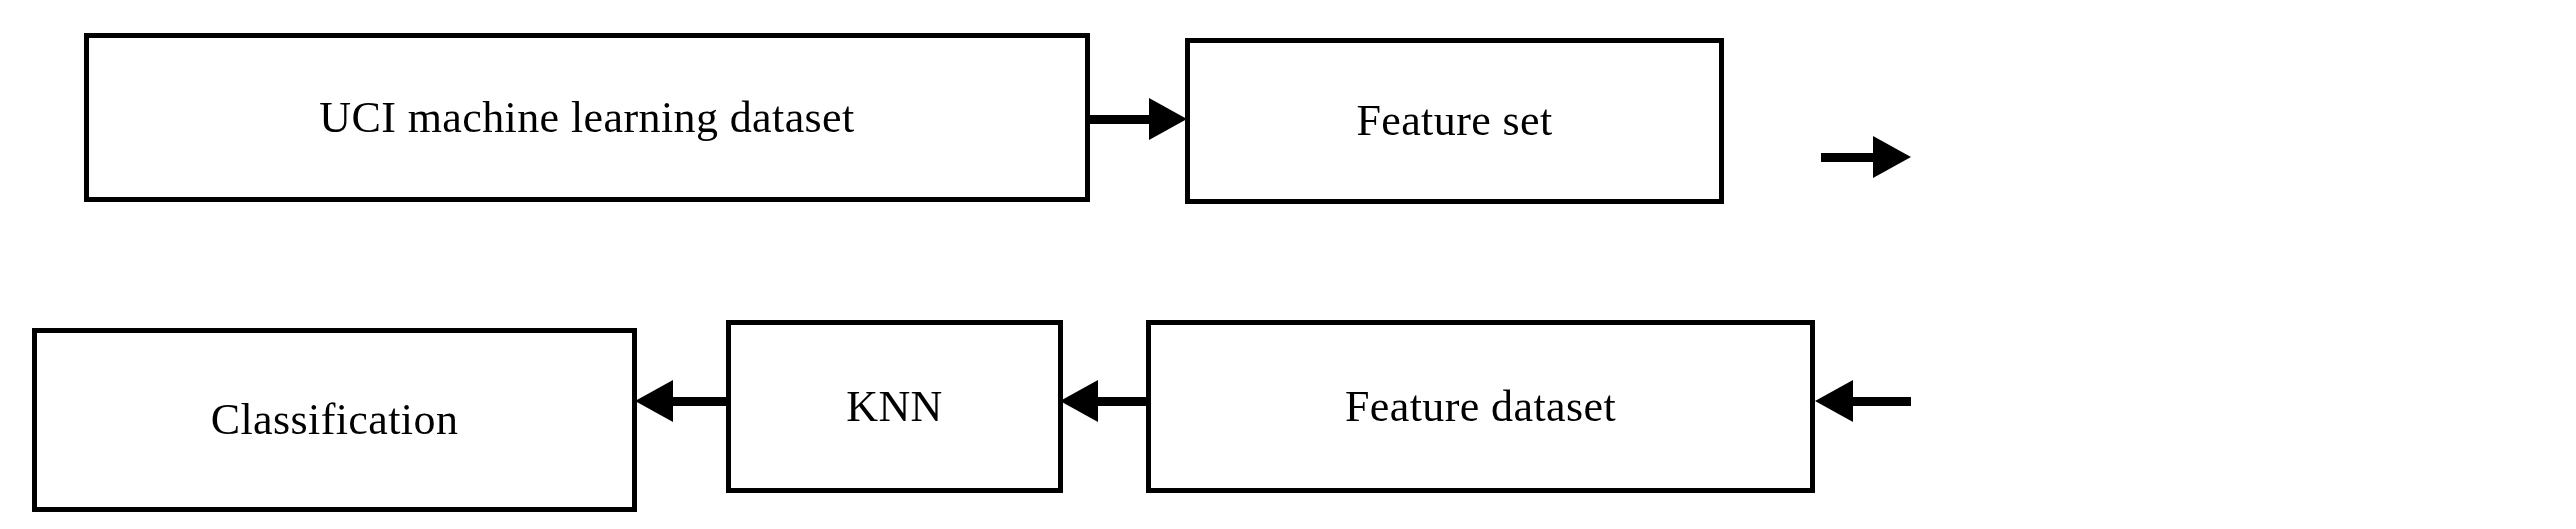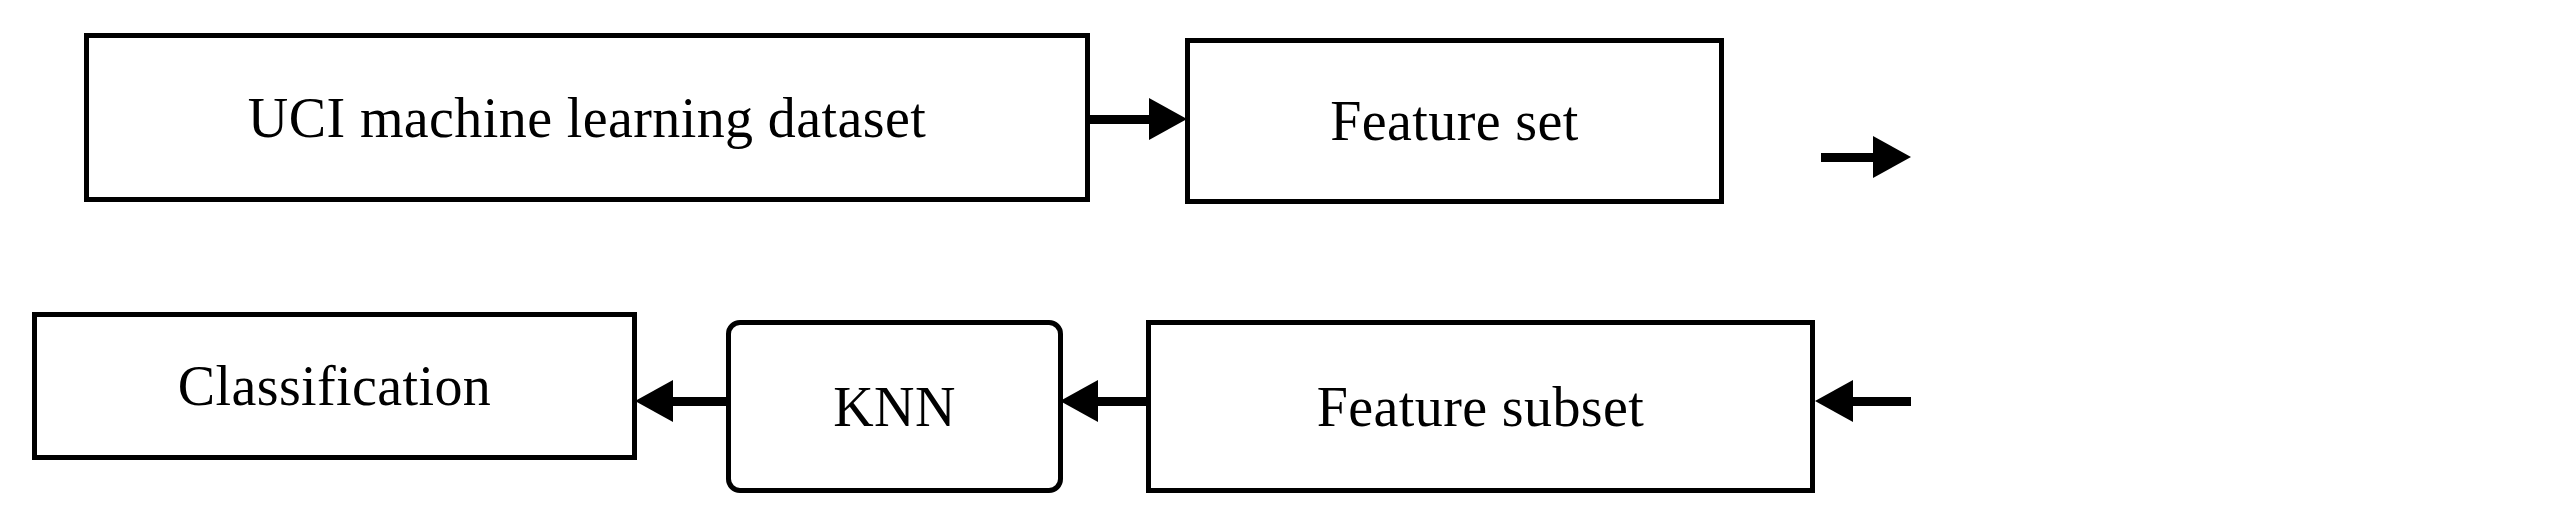--- a/index.html
+++ b/index.html
@@ -20,37 +20,37 @@
     box-sizing: border-box;
     background: #ffffff;
     border: 5.3px solid #000000;
     display: flex;
     align-items: center;
     justify-content: center;
     text-align: center;
   }
   .node-label {
     color: #000000;
-    font-size: 56px;
+    font-size: 44px;
     line-height: 1.0;
     font-weight: 400;
     letter-spacing: 0.4px;
     white-space: pre;
   }
   .node-label.multiline {
     line-height: 1.62;
     white-space: pre-line;
   }
 
   
   #node-dataset        { left: 84px; top: 33px;  width: 1006px; height: 169px; }
   #node-feature-set    { left: 1185px; top: 38px; width: 539px;  height: 166px; }
   #node-cbpso          { left: 1908px; top: 38px; width: 639px;  height: 458px; }
-  #node-classification { left: 32px;  top: 312px; width: 605px;  height: 148px; }
-  #node-knn            { left: 726px; top: 320px; width: 337px;  height: 173px; border-radius: 14px; }
+  #node-classification { left: 32px;  top: 328px; width: 605px;  height: 184px; }
+  #node-knn            { left: 726px; top: 320px; width: 337px;  height: 173px; }
   #node-feature-subset { left: 1146px; top: 320px; width: 669px; height: 173px; }
 
   #node-cbpso .node-label { padding-bottom: 26px; }
 
   
   .arrow {
     position: absolute;
     height: 0;
   }
   .arrow .shaft {
@@ -126,21 +126,21 @@
   <div class="node" id="node-knn">
     <span class="node-label">KNN</span>
   </div>
 
   <div class="arrow left" id="arrow-subset-to-knn">
     <span class="head"></span>
     <span class="shaft"></span>
   </div>
 
   <div class="node" id="node-feature-subset">
-    <span class="node-label">Feature subset</span>
+    <span class="node-label">Feature dataset</span>
   </div>
 
   <div class="arrow left" id="arrow-cbpso-to-subset">
     <span class="head"></span>
     <span class="shaft"></span>
   </div>
 
 </div>
 
 

